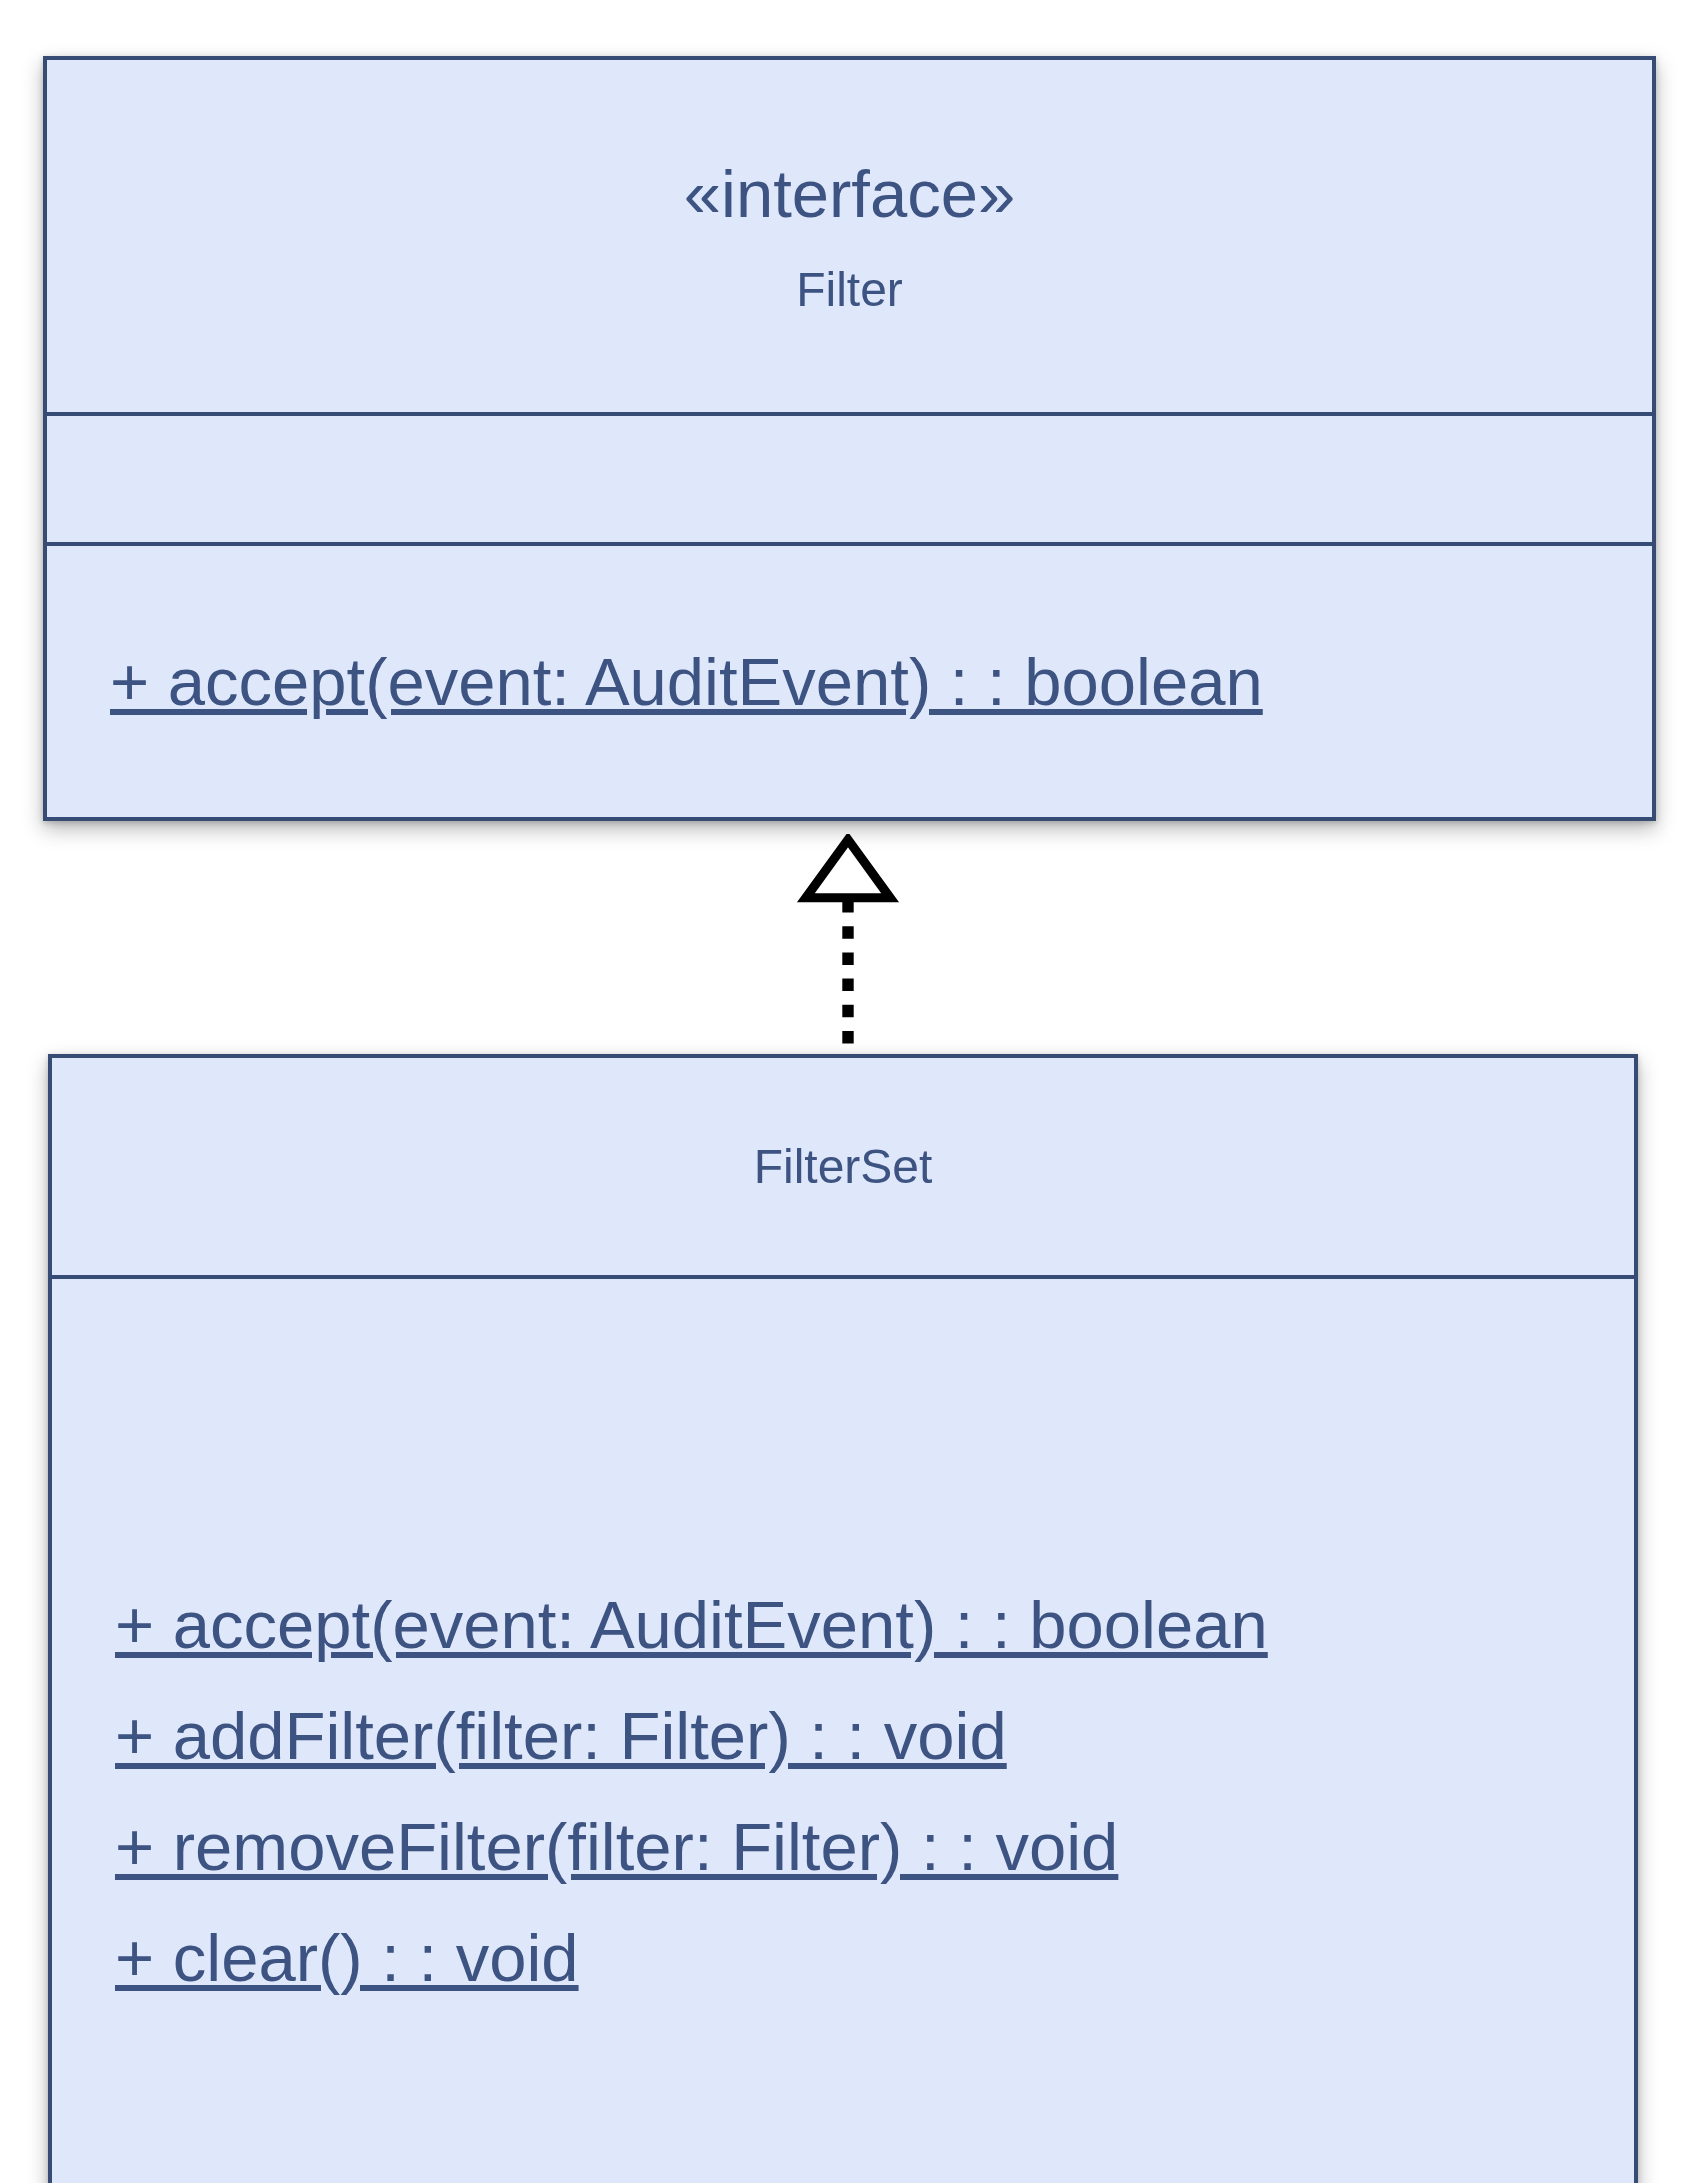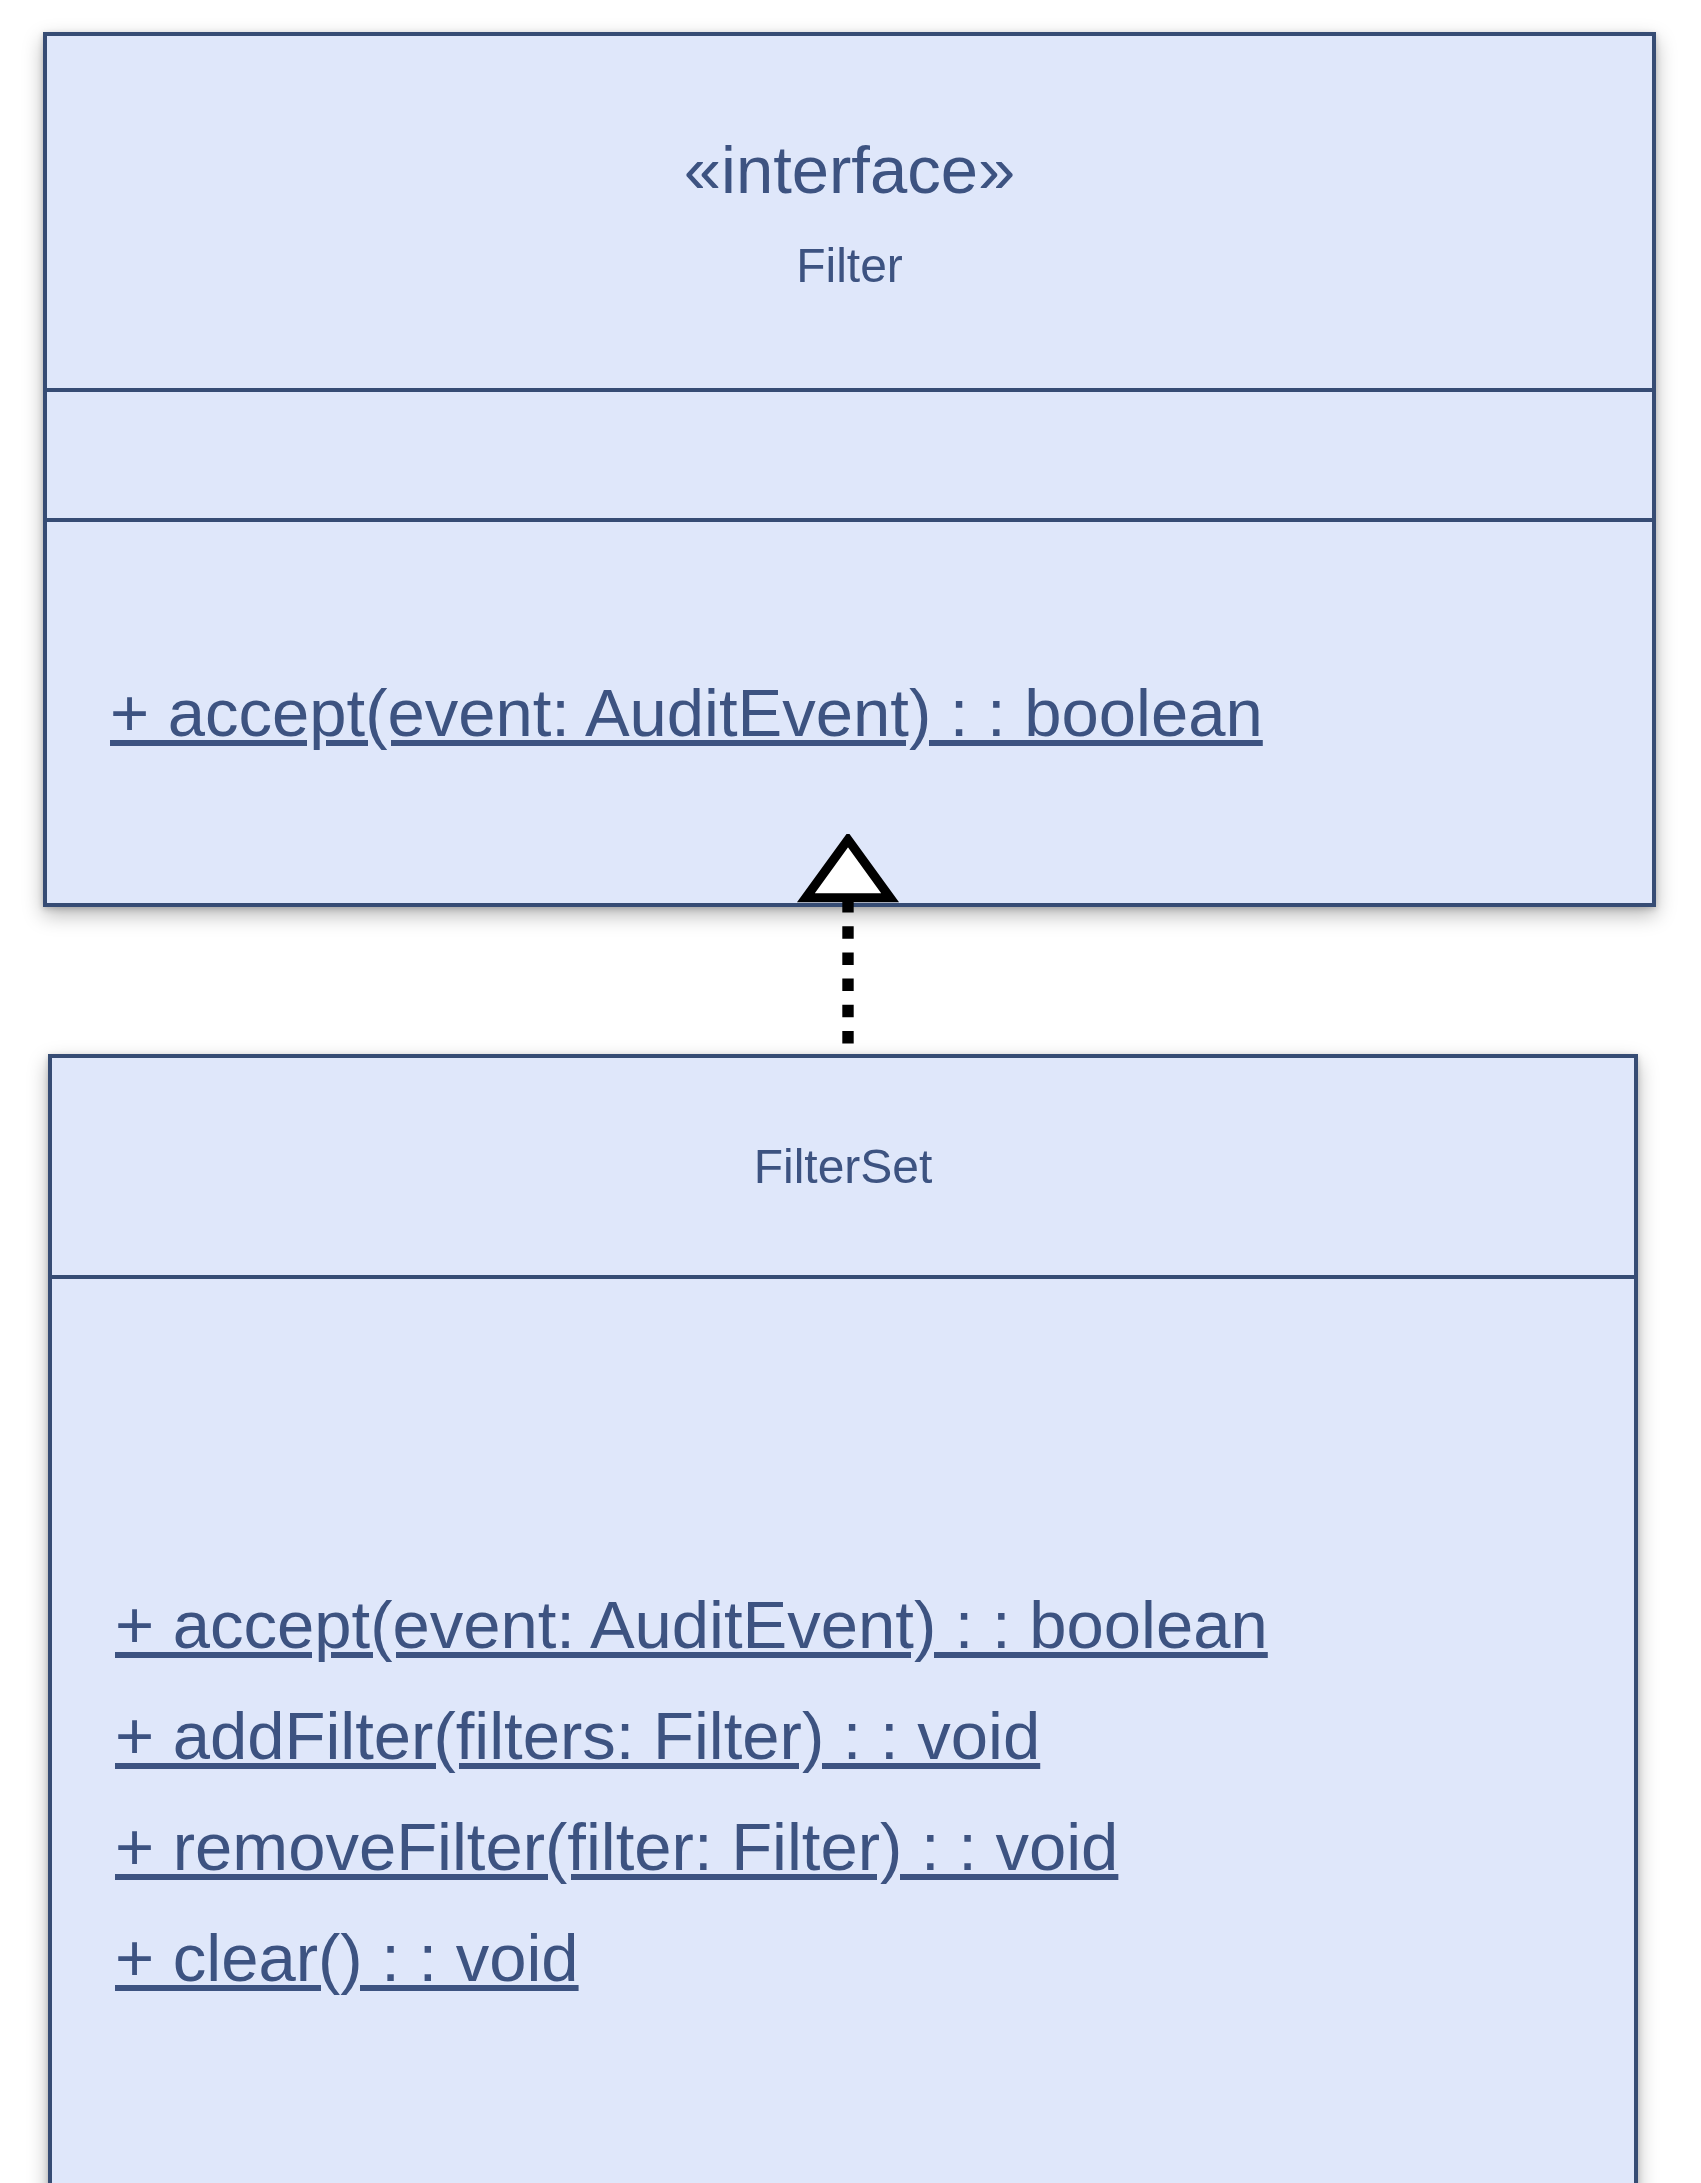--- a/index.html
+++ b/index.html
@@ -24,22 +24,22 @@
   }
   .uml-class{
     position: absolute;
     background: var(--fill);
     border: 4.5px solid var(--border);
     box-shadow: 0 8px 19.3px rgba(0,0,0,0.28), 0 1.7px 5.7px rgba(0,0,0,0.18);
     display: flex;
     flex-direction: column;
   }
   .uml-class.top{
-    left: 43px; top: 32px;
-    width: 1613px; height: 875px; text-align: center;
+    left: 43px; top: 56px;
+    width: 1613px; height: 765px; text-align: center;
   }
   .uml-class.bottom{
     left: 48px; top: 1054px;
     width: 1590px; height: 1253px;
   }
   .sec{ width: 100%; }
   .sec.with-divider{ border-bottom: 4.5px solid var(--border); }
 
   
   .sec.title{
@@ -109,20 +109,20 @@
     <line x1="100" y1="116" x2="100" y2="390" stroke="#000000" stroke-width="20" stroke-dasharray="22 24"></line>
     <polygon points="100,10 26,112 174,112" fill="#ffffff" stroke="#000000" stroke-width="16" stroke-linejoin="miter"></polygon>
   </svg>
 
   <section class="uml-class bottom">
     <div class="sec title with-divider">
       <div class="class-name">FilterSet</div>
     </div>
     <div class="sec methods">
         <div class="member-line">+ accept(event: AuditEvent) : : boolean</div>
-        <div class="member-line">+ addFilter(filters: Filter) : : void</div>
+        <div class="member-line">+ addFilter(filter: Filter) : : void</div>
         <div class="member-line">+ removeFilter(filter: Filter) : : void</div>
         <div class="member-line">+ clear() : : void</div>
       </div>
   </section>
 
 </div>
 
 
 </body></html>

